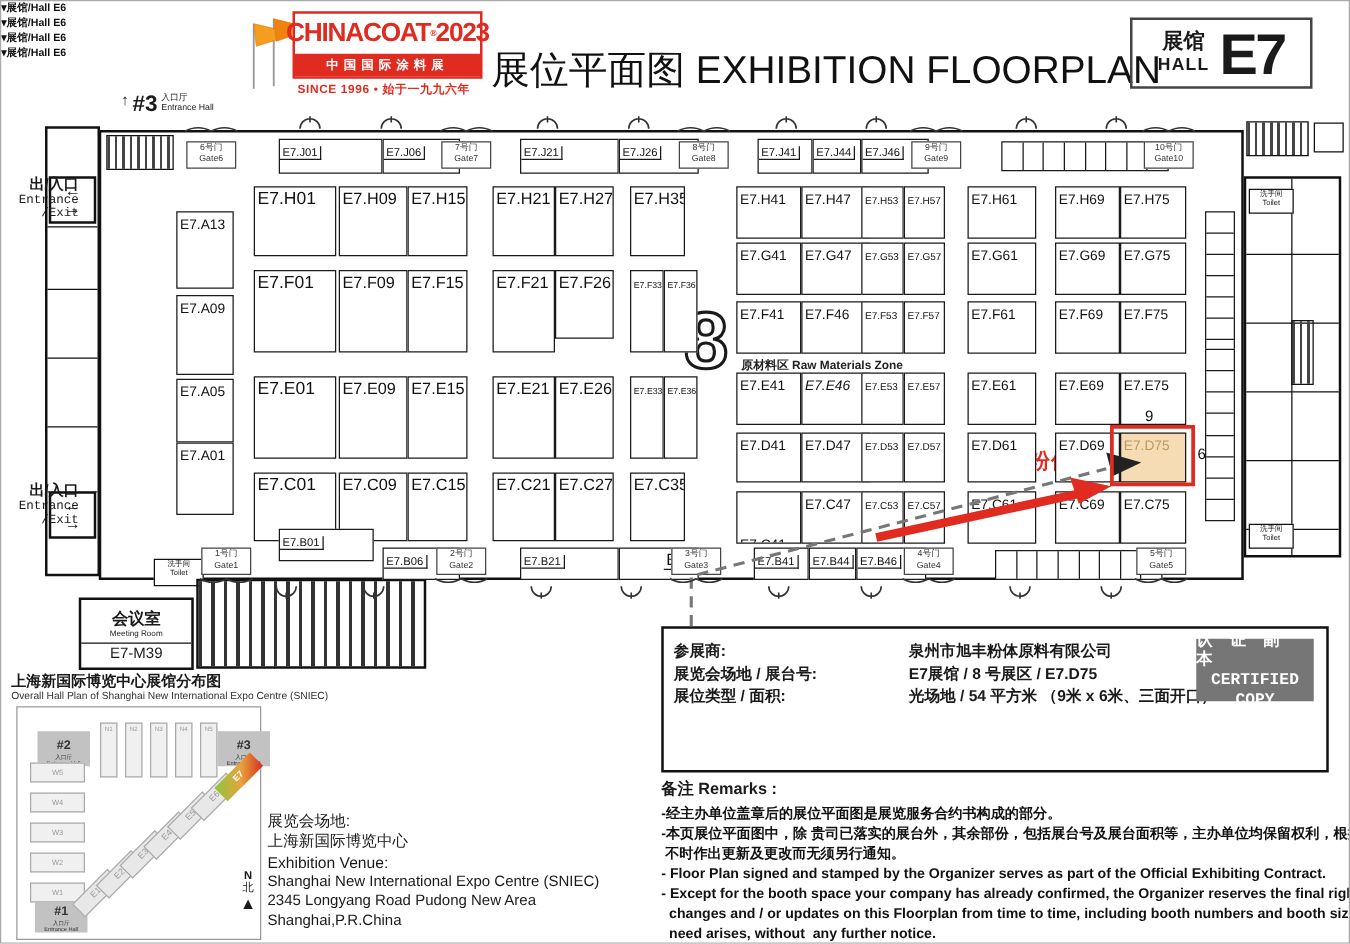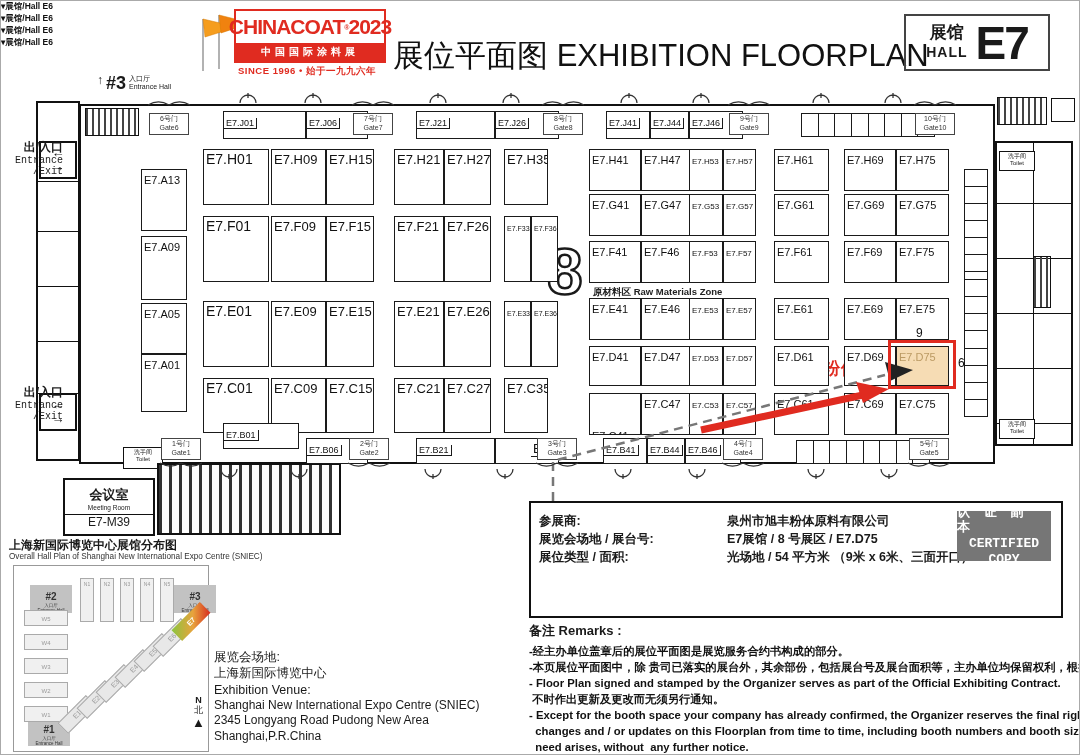--- a/index.html
+++ b/index.html
@@ -279,39 +279,39 @@
       <div class="booth" style="left: 640px; top: 193px; width: 55px; height: 42px;"><span class="bl" style="font-size: 11px;">E7.G47</span></div>
       <div class="booth" style="left: 688px; top: 193px; width: 34px; height: 42px;"><span class="bl" style="font-size: 8px;">E7.G53</span></div>
       <div class="booth" style="left: 722px; top: 193px; width: 33px; height: 42px;"><span class="bl" style="font-size: 8px;">E7.G57</span></div>
       <div class="booth" style="left: 773px; top: 193px; width: 55px; height: 42px;"><span class="bl" style="font-size: 11px;">E7.G61</span></div>
       <div class="booth" style="left: 843px; top: 193px; width: 52px; height: 42px;"><span class="bl" style="font-size: 11px;">E7.G69</span></div>
       <div class="booth" style="left: 895px; top: 193px; width: 53px; height: 42px;"><span class="bl" style="font-size: 11px;">E7.G75</span></div>
       <div class="booth" style="left: 202px; top: 215px; width: 66px; height: 66px;"><span class="bl" style="font-size: 14px;">E7.F01</span></div>
       <div class="booth" style="left: 270px; top: 215px; width: 55px; height: 66px;"><span class="bl" style="font-size: 13px;">E7.F09</span></div>
       <div class="booth" style="left: 325px; top: 215px; width: 48px; height: 66px;"><span class="bl" style="font-size: 13px;">E7.F15</span></div>
       <div class="booth" style="left: 393px; top: 215px; width: 50px; height: 66px;"><span class="bl" style="font-size: 13px;">E7.F21</span></div>
-      <div class="booth" style="left: 443px; top: 215px; width: 47px; height: 66px; text-align: right;"><span class="bl" style="font-size: 13px;">E7.F26</span></div>
+      <div class="booth" style="left: 443px; top: 215px; width: 47px; height: 55px; text-align: right;"><span class="bl" style="font-size: 13px;">E7.F26</span></div>
       <div class="booth" style="left: 503px; top: 215px; width: 27px; height: 66px;"><span class="bl" style="font-size: 7px;">E7.F33</span></div>
       <div class="booth" style="left: 530px; top: 215px; width: 27px; height: 66px;"><span class="bl" style="font-size: 7px;">E7.F36</span></div>
       <div class="booth" style="left: 588px; top: 240px; width: 52px; height: 42px;"><span class="bl" style="font-size: 11px;">E7.F41</span></div>
       <div class="booth" style="left: 640px; top: 240px; width: 55px; height: 42px;"><span class="bl" style="font-size: 11px;">E7.F46</span></div>
       <div class="booth" style="left: 688px; top: 240px; width: 34px; height: 42px;"><span class="bl" style="font-size: 8px;">E7.F53</span></div>
       <div class="booth" style="left: 722px; top: 240px; width: 33px; height: 42px;"><span class="bl" style="font-size: 8px;">E7.F57</span></div>
       <div class="booth" style="left: 773px; top: 240px; width: 55px; height: 42px;"><span class="bl" style="font-size: 11px;">E7.F61</span></div>
       <div class="booth" style="left: 843px; top: 240px; width: 52px; height: 42px;"><span class="bl" style="font-size: 11px;">E7.F69</span></div>
       <div class="booth" style="left: 895px; top: 240px; width: 53px; height: 42px;"><span class="bl" style="font-size: 11px;">E7.F75</span></div>
       <div class="booth" style="left: 202px; top: 300px; width: 66px; height: 66px;"><span class="bl" style="font-size: 14px;">E7.E01</span></div>
       <div class="booth" style="left: 270px; top: 300px; width: 55px; height: 66px;"><span class="bl" style="font-size: 13px;">E7.E09</span></div>
       <div class="booth" style="left: 325px; top: 300px; width: 48px; height: 66px;"><span class="bl" style="font-size: 13px;">E7.E15</span></div>
       <div class="booth" style="left: 393px; top: 300px; width: 50px; height: 66px;"><span class="bl" style="font-size: 13px;">E7.E21</span></div>
       <div class="booth" style="left: 443px; top: 300px; width: 47px; height: 66px;"><span class="bl" style="font-size: 13px;">E7.E26</span></div>
       <div class="booth" style="left: 503px; top: 300px; width: 27px; height: 66px;"><span class="bl" style="font-size: 7px;">E7.E33</span></div>
       <div class="booth" style="left: 530px; top: 300px; width: 27px; height: 66px;"><span class="bl" style="font-size: 7px;">E7.E36</span></div>
       <div class="booth" style="left: 588px; top: 297px; width: 52px; height: 42px;"><span class="bl" style="font-size: 11px;">E7.E41</span></div>
-      <div class="booth" style="left: 640px; top: 297px; width: 55px; height: 42px;"><span class="bl" style="font-size: 11px;">E7.E46</span></div>
+      <div class="booth" style="left: 640px; top: 297px; width: 55px; height: 42px; font-style: italic;"><span class="bl" style="font-size: 11px;">E7.E46</span></div>
       <div class="booth" style="left: 688px; top: 297px; width: 34px; height: 42px;"><span class="bl" style="font-size: 8px;">E7.E53</span></div>
       <div class="booth" style="left: 722px; top: 297px; width: 33px; height: 42px;"><span class="bl" style="font-size: 8px;">E7.E57</span></div>
       <div class="booth" style="left: 773px; top: 297px; width: 55px; height: 42px;"><span class="bl" style="font-size: 11px;">E7.E61</span></div>
       <div class="booth" style="left: 843px; top: 297px; width: 52px; height: 42px;"><span class="bl" style="font-size: 11px;">E7.E69</span></div>
       <div class="booth" style="left: 895px; top: 297px; width: 53px; height: 42px;"><span class="bl" style="font-size: 11px;">E7.E75</span></div>
       <div class="booth" style="left: 588px; top: 345px; width: 52px; height: 40px;"><span class="bl" style="font-size: 11px;">E7.D41</span></div>
       <div class="booth" style="left: 640px; top: 345px; width: 55px; height: 40px;"><span class="bl" style="font-size: 11px;">E7.D47</span></div>
       <div class="booth" style="left: 688px; top: 345px; width: 34px; height: 40px;"><span class="bl" style="font-size: 8px;">E7.D53</span></div>
       <div class="booth" style="left: 722px; top: 345px; width: 33px; height: 40px;"><span class="bl" style="font-size: 8px;">E7.D57</span></div>
       <div class="booth" style="left: 773px; top: 345px; width: 55px; height: 40px;"><span class="bl" style="font-size: 11px;">E7.D61</span></div>
@@ -406,22 +406,22 @@
       <span class="c1">认 证 副 本</span>
       <span class="c2">CERTIFIED</span>
       <span class="c3">COPY</span>
     </div>
   </div>
 
   <div class="abs remarks">
     <div class="rt">备注  Remarks :</div>
     <div class="rl">-经主办单位盖章后的展位平面图是展览服务合约书构成的部分。</div>
     <div class="rl">-本页展位平面图中，除 贵司已落实的展台外，其余部份，包括展台号及展台面积等，主办单位均保留权利，根据需要</div>
+    <div class="rl"> 不时作出更新及更改而无须另行通知。</div>
     <div class="rl">- Floor Plan signed and stamped by the Organizer serves as part of the Official Exhibiting Contract.</div>
-    <div class="rl"> 不时作出更新及更改而无须另行通知。</div>
     <div class="rl">- Except for the booth space your company has already confirmed, the Organizer reserves the final right to make further</div>
     <div class="rl">  changes and / or updates on this Floorplan from time to time, including booth numbers and booth sizes, etc., when the</div>
     <div class="rl">  need arises, without  any further notice.</div>
   </div>
 
   <div class="abs mm-title-zh">上海新国际博览中心展馆分布图</div>
   <div class="abs mm-title-en">Overall Hall Plan of Shanghai New International Expo Centre (SNIEC)</div>
   <div class="abs mapbox" id="mapbox">
     <div class="abs compass" style="left:178px;top:130px">
       <div class="n">N</div>

